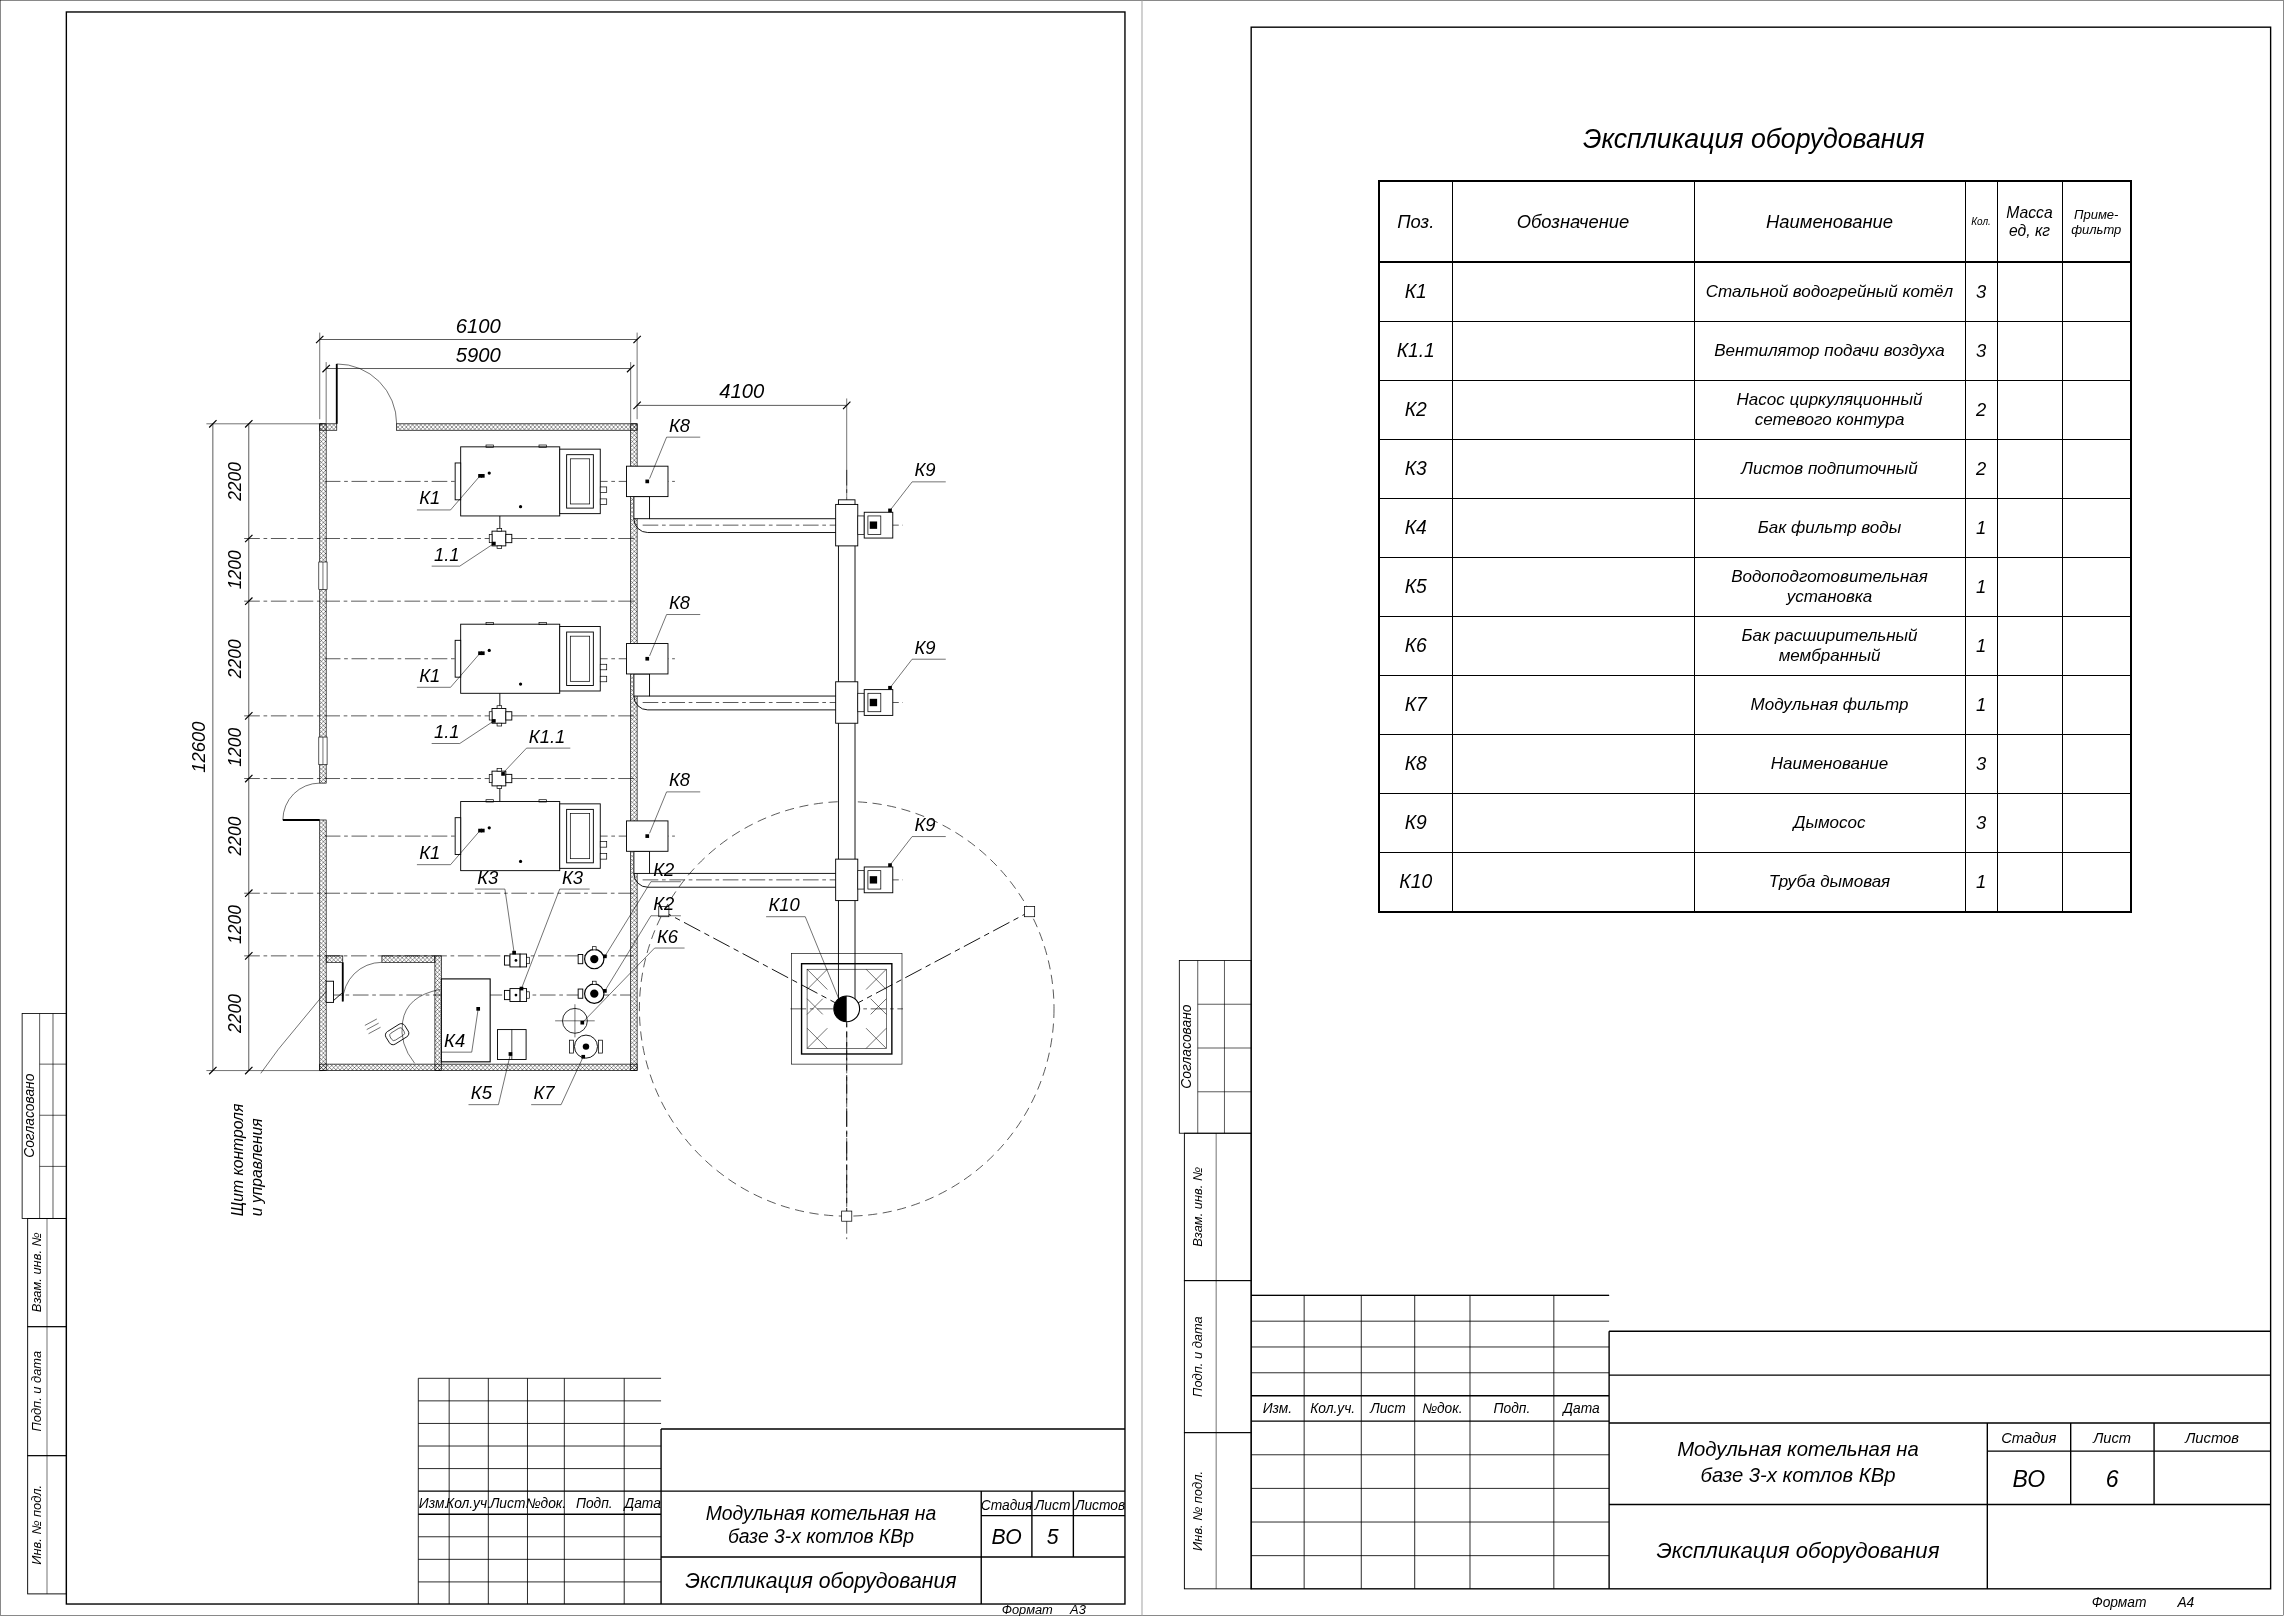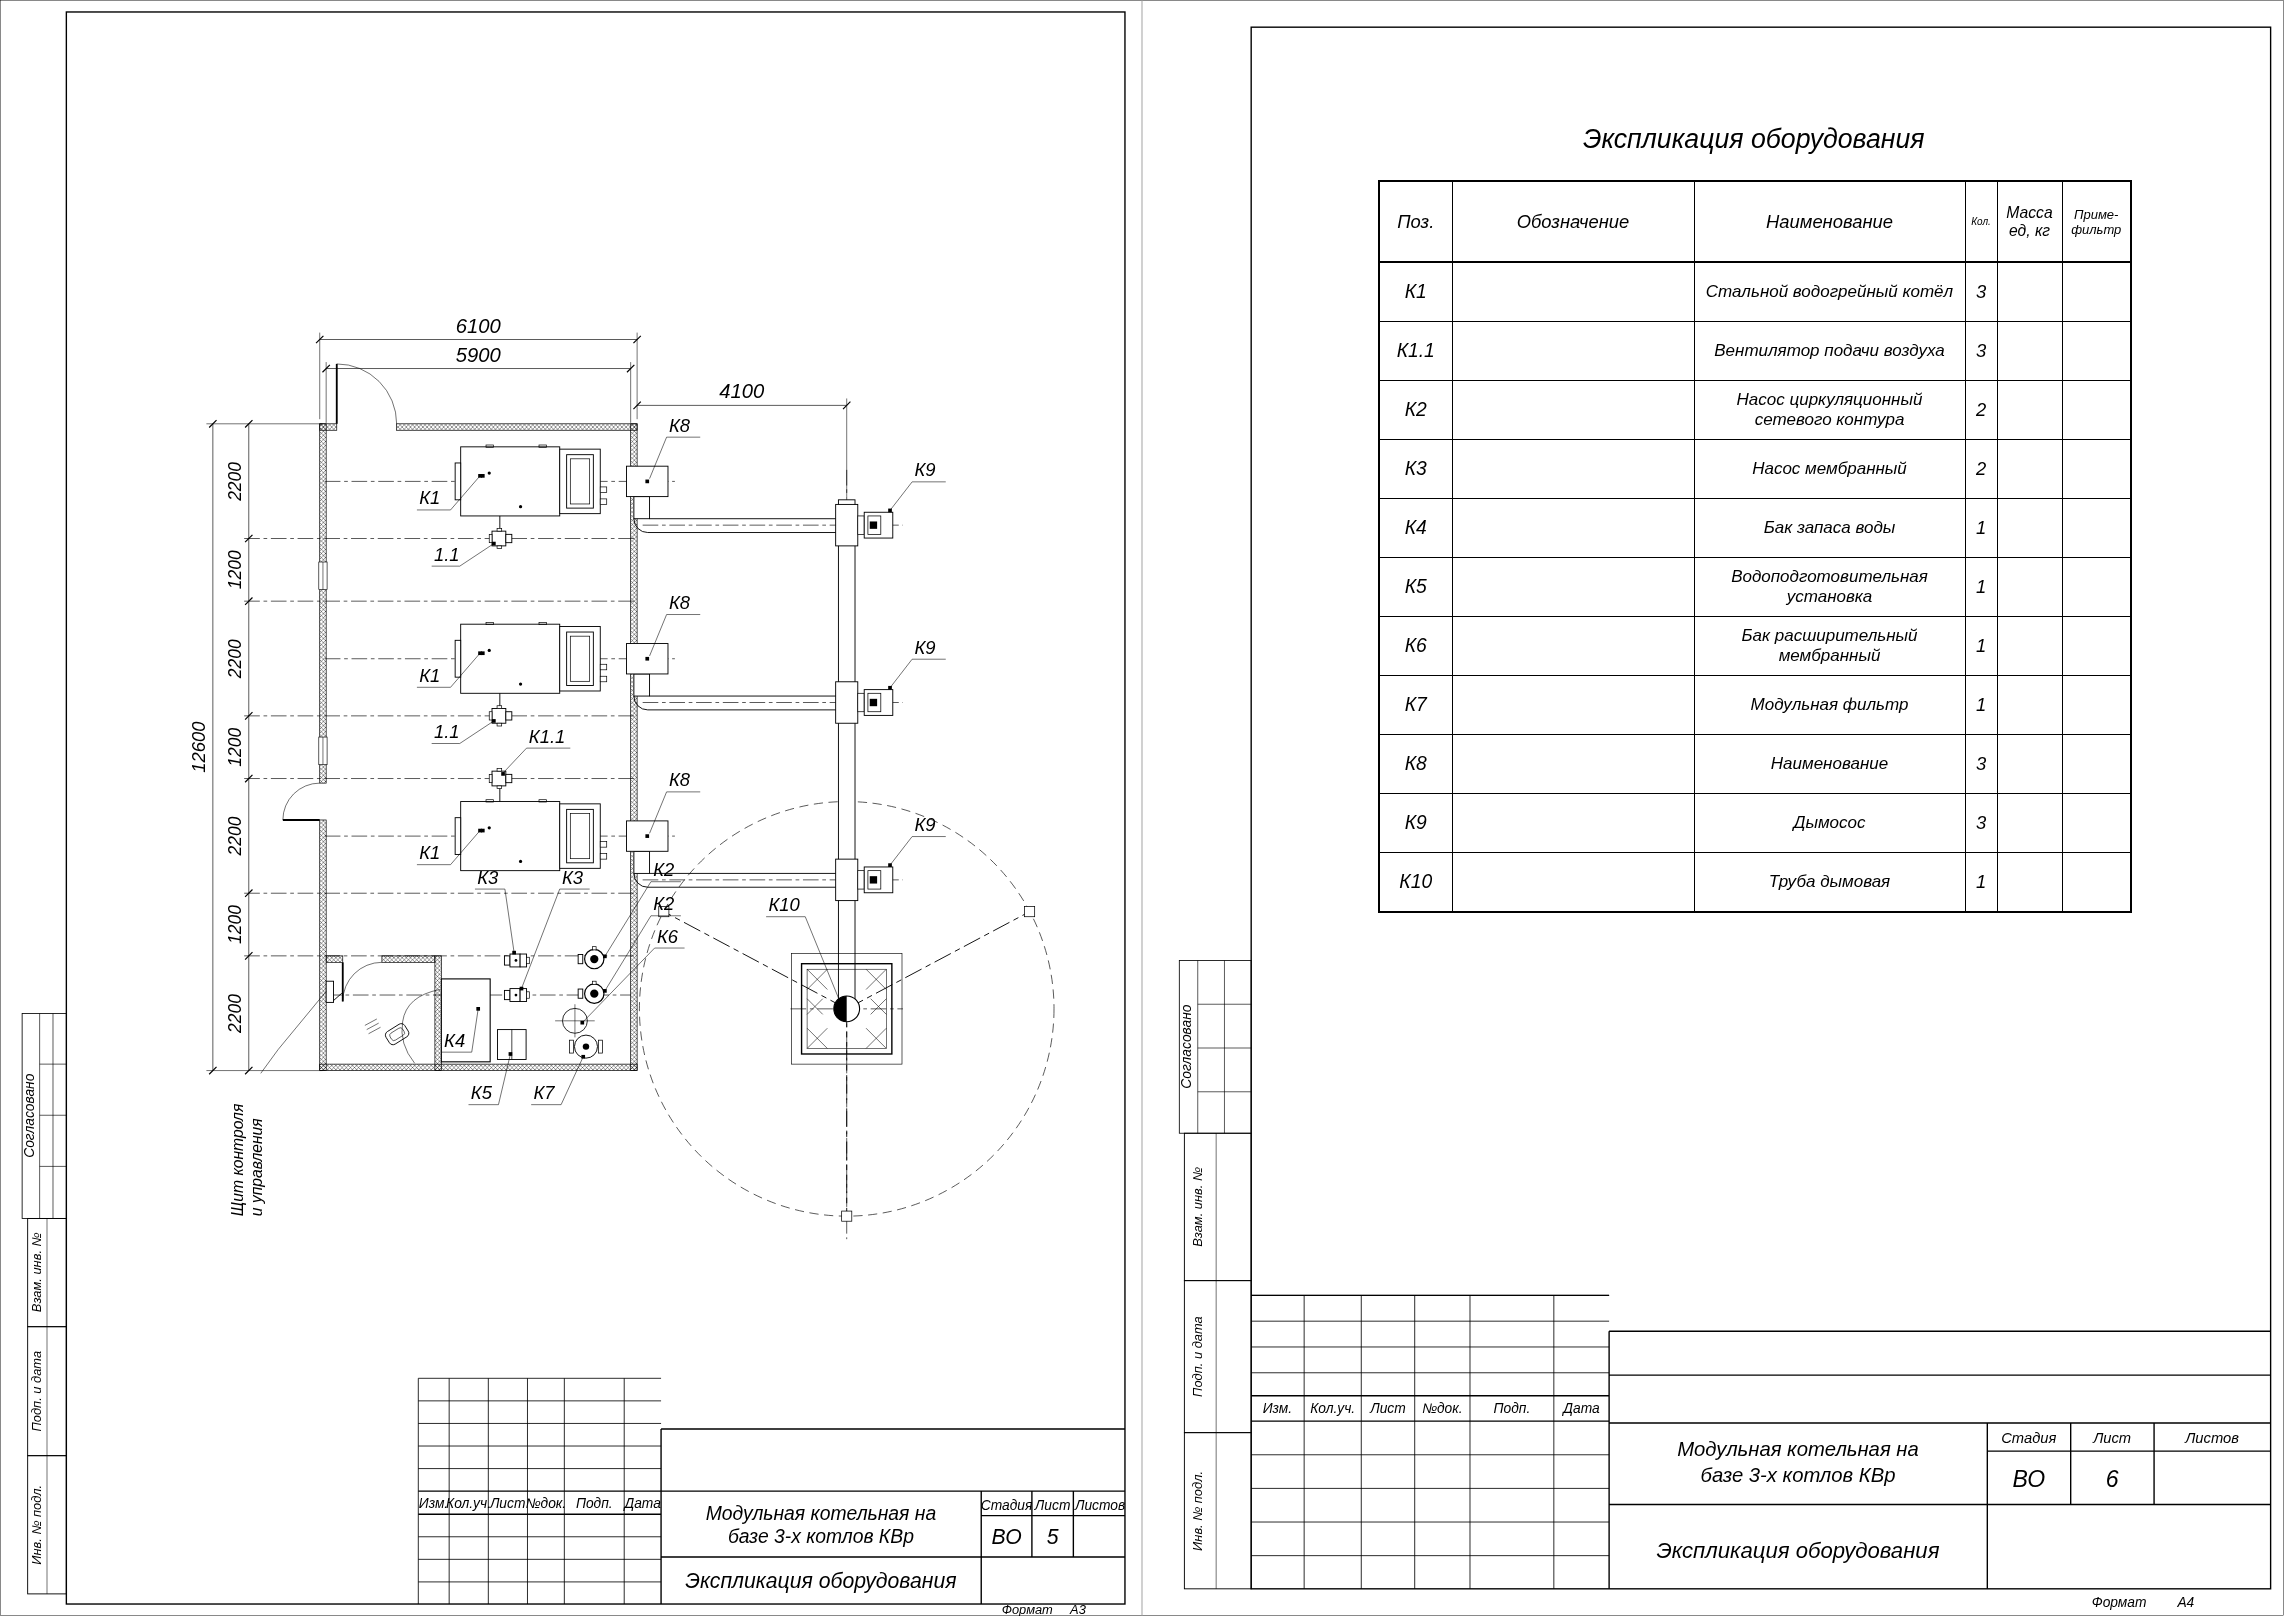--- a/index.html
+++ b/index.html
@@ -558,32 +558,32 @@
           <div>сетевого контура</div>
         </td>
         <td>2</td>
         <td></td>
         <td></td>
       </tr>
     <tr>
         <td class="ps">К3</td>
         <td></td>
         <td class="nm">
-          <div>Насос мембранный</div>
+          <div>Листов подпиточный</div>
           <div></div>
         </td>
         <td>2</td>
         <td></td>
         <td></td>
       </tr>
     <tr>
         <td class="ps">К4</td>
         <td></td>
         <td class="nm">
-          <div>Бак запаса воды</div>
+          <div>Бак фильтр воды</div>
           <div></div>
         </td>
         <td>1</td>
         <td></td>
         <td></td>
       </tr>
     <tr>
         <td class="ps">К5</td>
         <td></td>
         <td class="nm">

